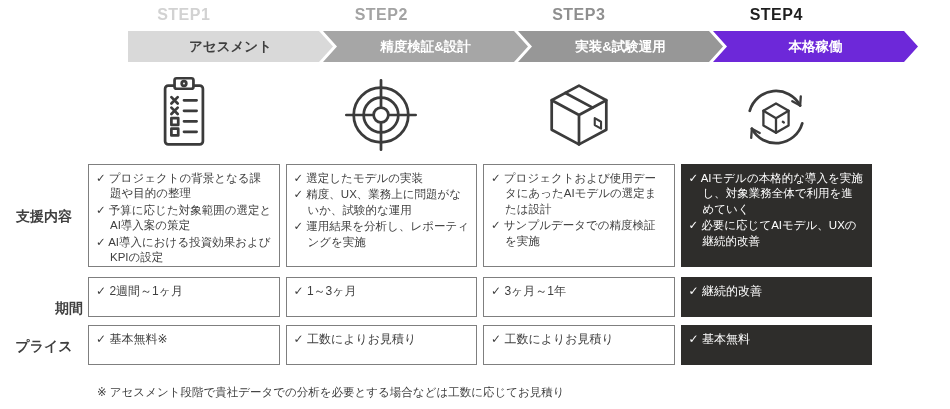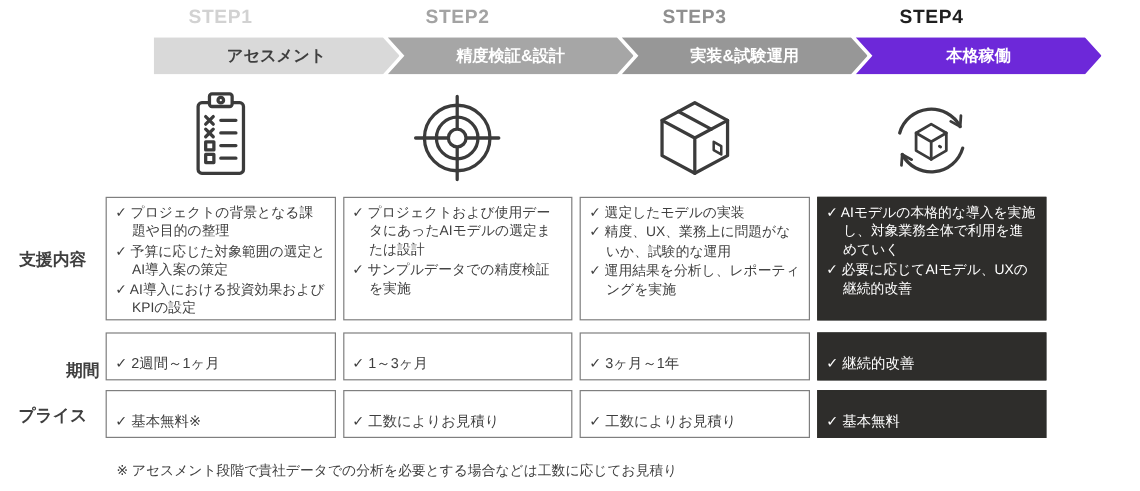--- a/index.html
+++ b/index.html
@@ -35,21 +35,21 @@
   .icons-row{top:70px;height:90px;}
   .icon-cell{display:flex;align-items:center;justify-content:center;}
   .icon-cell svg{stroke:#3b3b3b;fill:none;stroke-width:2.6;stroke-linecap:round;stroke-linejoin:round;}
 
   
   .box{border:1px solid #7f7f7f;background:#fff;box-sizing:border-box;
        padding:5px 7px;font-size:11.5px;line-height:1.34;color:#3f3f3f;}
   .box.dark{background:#2e2d2b;border-color:#2e2d2b;color:#ffffff;}
   .support-row{top:164px;}
   .support-row .box{height:103px;}
-  .small-row .box{height:40px;display:flex;align-items:flex-end;font-size:12px;}
+  .small-row .box{height:40px;display:flex;align-items:flex-start;font-size:12px;}
   .period-row{top:277px;}
   .price-row{top:325px;}
   .li{padding-left:14px;text-indent:-14px;margin:1px 0;}
   .small-row .li{margin:0;}
 
   
   .row-label{position:absolute;left:0;width:88px;text-align:center;
              font-weight:bold;font-size:14px;color:#3f3f3f;}
   .lbl-support{top:208px;}
   .lbl-period{top:300px;margin-left:25px;}
@@ -125,28 +125,28 @@
 
   <div class="cols support-row">
     <div class="box">
 
     <div class="li"><span>✓</span> <span>プロジェクトの背景となる課題や目的の整理</span></div>
         <div class="li"><span>✓</span> <span>予算に応じた対象範囲の選定とAI導入案の策定</span></div>
         <div class="li"><span>✓</span> <span>AI導入における投資効果およびKPIの設定</span></div>
       </div>
     <div class="box">
 
-    <div class="li"><span>✓</span> <span>プロジェクトおよび使用データにあったAIモデルの選定または設計</span></div>
-        <div class="li"><span>✓</span> <span>サンプルデータでの精度検証を実施</span></div>
+    <div class="li"><span>✓</span> <span>選定したモデルの実装</span></div>
+        <div class="li"><span>✓</span> <span>精度、UX、業務上に問題がないか、試験的な運用</span></div>
+        <div class="li"><span>✓</span> <span>運用結果を分析し、レポーティングを実施</span></div>
       </div>
     <div class="box">
 
-    <div class="li"><span>✓</span> <span>選定したモデルの実装</span></div>
-        <div class="li"><span>✓</span> <span>精度、UX、業務上に問題がないか、試験的な運用</span></div>
-        <div class="li"><span>✓</span> <span>運用結果を分析し、レポーティングを実施</span></div>
+    <div class="li"><span>✓</span> <span>プロジェクトおよび使用データにあったAIモデルの選定または設計</span></div>
+        <div class="li"><span>✓</span> <span>サンプルデータでの精度検証を実施</span></div>
       </div>
     <div class="box dark">
 
     <div class="li"><span>✓</span> <span>AIモデルの本格的な導入を実施し、対象業務全体で利用を進めていく</span></div>
         <div class="li"><span>✓</span> <span>必要に応じてAIモデル、UXの継続的改善</span></div>
       </div>
   </div>
 
   <div class="cols small-row period-row">
     <div class="box">

